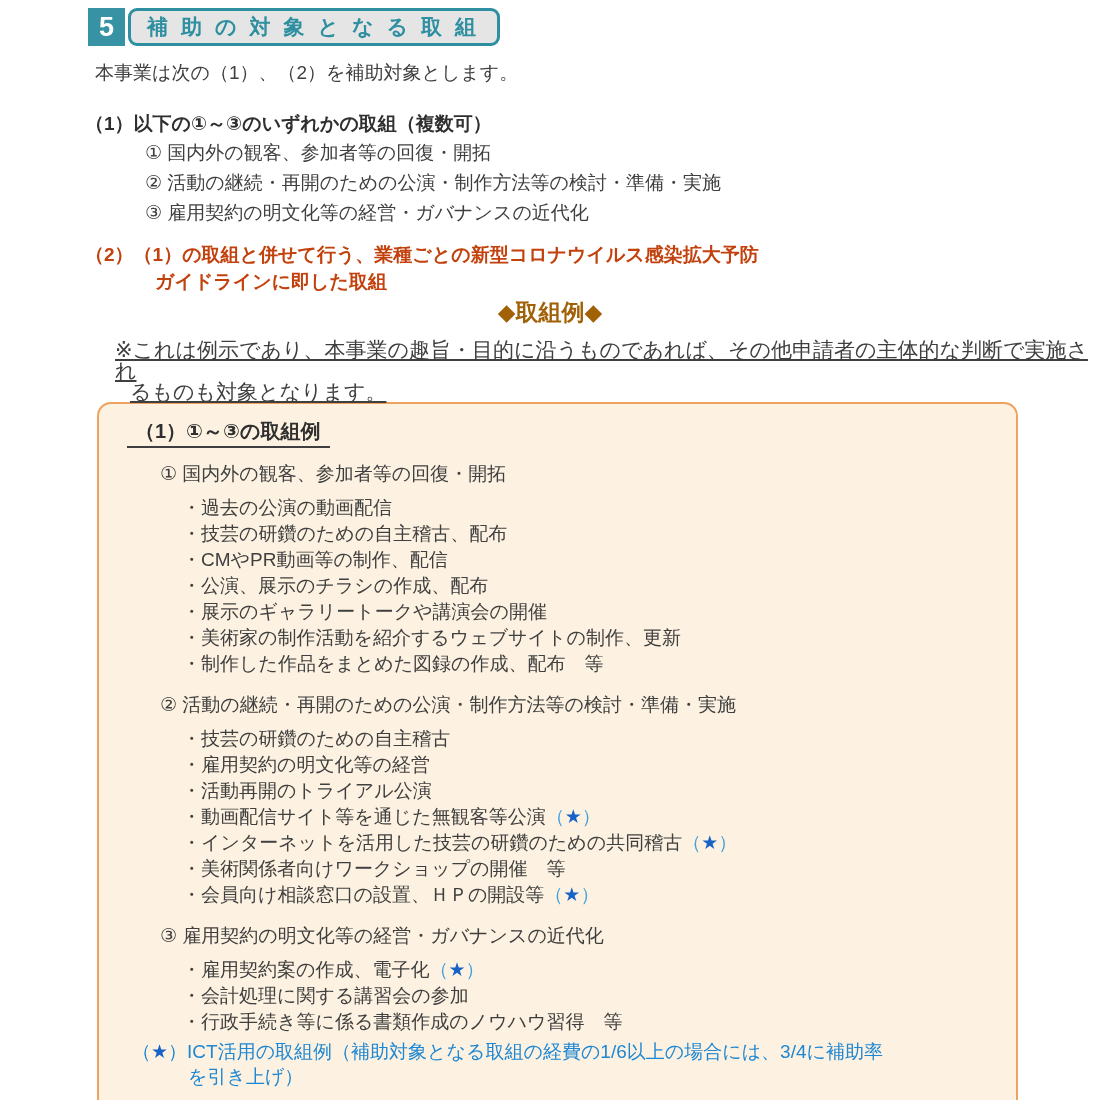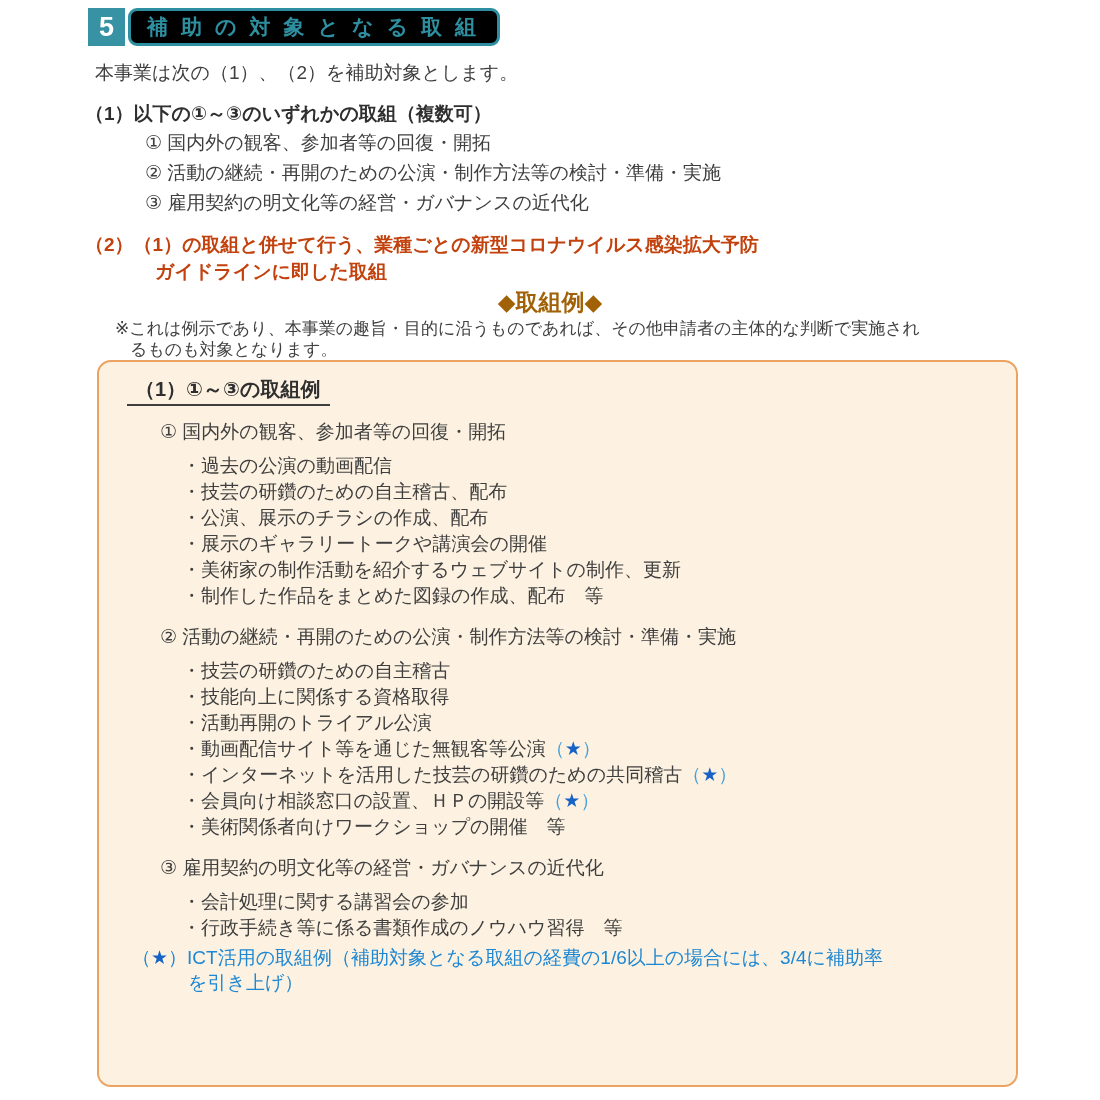--- a/index.html
+++ b/index.html
@@ -13,37 +13,37 @@
 
   
   .header-row { display:flex; align-items:stretch; margin:8px 0 0 88px; height:38px; }
   .badge {
     width:37px; background:#3792a3; color:#ffffff;
     font-size:27px; font-weight:bold;
     display:flex; align-items:center; justify-content:center;
   }
   .title-box {
     margin-left:3px; border:3px solid #2e8fa0; border-radius:9px;
-    background:#000000; display:flex; align-items:center;
+    background:#e5e5e5; display:flex; align-items:center;
     padding:0 8px 0 16px;
   }
   .title-text { color:#2e8fa0; font-weight:bold; font-size:21px; letter-spacing:13px; white-space:nowrap; }
 
   .intro { margin:14px 0 0 95px; font-size:19px; line-height:26px; }
 
-  .sec1 { margin:14px 0 0 85px; font-size:19px; }
+  .sec1 { margin:24px 0 0 85px; font-size:19px; }
   .sec-heading { font-weight:bold; color:#2f2f2f; line-height:28px; }
   .sec1-items { margin-left:60px; line-height:30px; }
 
   .sec2 { margin:13px 0 0 85px; font-size:19px; font-weight:bold; color:#c2410c; line-height:27px; }
   .sec2-line2 { margin-left:70px; }
 
   .examples-heading { text-align:center; color:#a16207; font-size:23px; font-weight:bold; line-height:30px; margin-top:2px; }
 
-  .note { margin:1px 0 0 115px; font-size:17px; line-height:21px; }
+  .note { margin:12px 0 0 115px; font-size:21px; line-height:21px;text-decoration:underline; }
   .note-line2 { margin-left:15px; }
 
   .example-box {
     margin:0 0 0 97px; width:921px; height:727px;
     border:2px solid #eda25f; border-radius:14px; background:#fdf2e1;
     padding:14px 20px 0 28px; overflow:hidden;
   }
   .box-title-wrap { line-height:26px; }
   .box-title {
     display:inline-block; font-size:20px; font-weight:bold; color:#2f2f2f;
@@ -99,41 +99,43 @@
   <div class="example-box">
     <div class="box-title-wrap">
       <span class="box-title">（1）①～③の取組例</span>
     </div>
     <div id="groups">
         <div>
           <div class="group-heading first">① 国内外の観客、参加者等の回復・開拓</div>
           <div class="bullets">
             <div class="bullet">・過去の公演の動画配信</div>
             <div class="bullet">・技芸の研鑽のための自主稽古、配布</div>
+            <div class="bullet">・CMやPR動画等の制作、配信</div>
             <div class="bullet">・公演、展示のチラシの作成、配布</div>
             <div class="bullet">・展示のギャラリートークや講演会の開催</div>
             <div class="bullet">・美術家の制作活動を紹介するウェブサイトの制作、更新</div>
             <div class="bullet">・制作した作品をまとめた図録の作成、配布　等</div>
           </div>
         </div>
         <div>
           <div class="group-heading">② 活動の継続・再開のための公演・制作方法等の検討・準備・実施</div>
           <div class="bullets">
             <div class="bullet">・技芸の研鑽のための自主稽古</div>
-            <div class="bullet">・技能向上に関係する資格取得</div>
+            <div class="bullet">・雇用契約の明文化等の経営</div>
             <div class="bullet">・活動再開のトライアル公演</div>
             <div class="bullet">・動画配信サイト等を通じた無観客等公演<span><span class="paren-blue">（</span><span class="star-blue">★</span><span class="paren-blue">）</span></span></div>
             <div class="bullet">・インターネットを活用した技芸の研鑽のための共同稽古<span><span class="paren-blue">（</span><span class="star-blue">★</span><span class="paren-blue">）</span></span></div>
+            <div class="bullet">・美術関係者向けワークショップの開催　等</div>
             <div class="bullet">・会員向け相談窓口の設置、ＨＰの開設等<span><span class="paren-blue">（</span><span class="star-blue">★</span><span class="paren-blue">）</span></span></div>
-            <div class="bullet">・美術関係者向けワークショップの開催　等</div>
           </div>
         </div>
         <div>
           <div class="group-heading">③ 雇用契約の明文化等の経営・ガバナンスの近代化</div>
           <div class="bullets">
+            <div class="bullet">・雇用契約案の作成、電子化<span><span class="paren-blue">（</span><span class="star-blue">★</span><span class="paren-blue">）</span></span></div>
             <div class="bullet">・会計処理に関する講習会の参加</div>
             <div class="bullet">・行政手続き等に係る書類作成のノウハウ習得　等</div>
           </div>
         </div>
       </div>
     <div class="footnote">
       <div class="fn-line1" id="fn-line1"><span><span class="paren-blue">（</span><span class="star-blue">★</span><span class="paren-blue">）</span></span>ICT活用の取組例（補助対象となる取組の経費の1/6以上の場合には、3/4に補助率</div>
       <div class="fn-line2">を引き上げ）</div>
     </div>
   </div>

